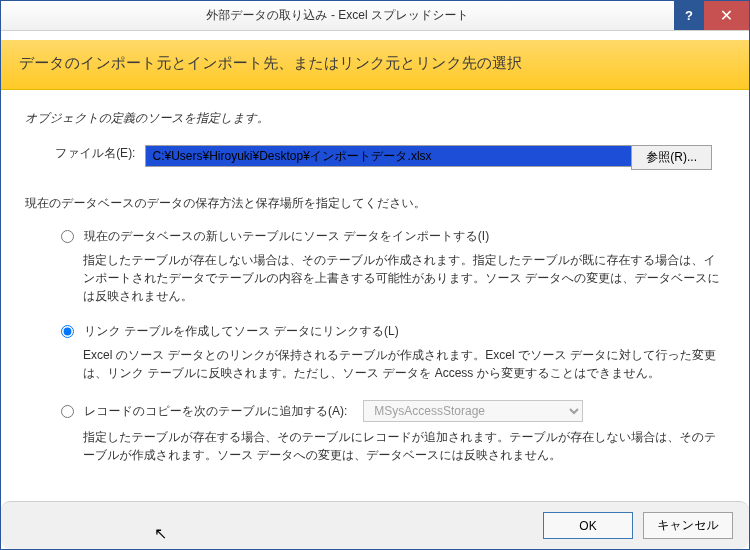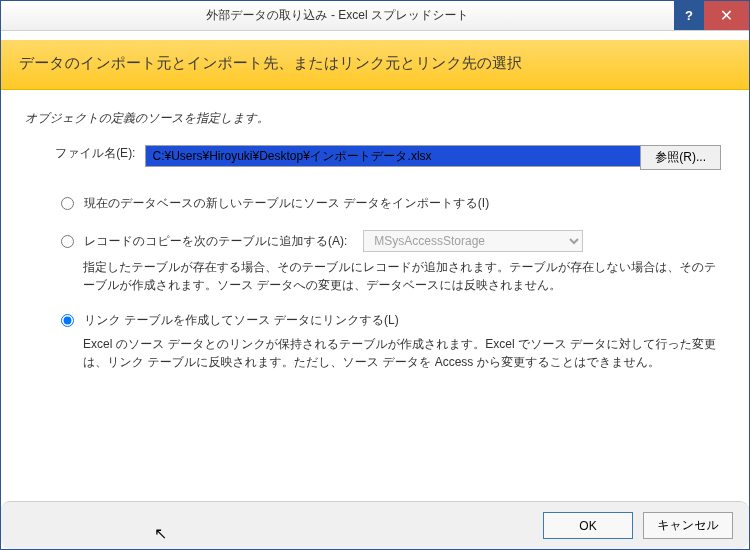--- a/index.html
+++ b/index.html
@@ -10,21 +10,21 @@
 .titlebar-controls { display: flex; height: 100%; }
 .titlebar-btn { width: 45px; height: 100%; display: flex; align-items: center; justify-content: center; font-size: 13px; cursor: pointer; }
 .help-btn { color: #fff; background: #2b5797; width: 30px; font-weight: bold; }
 .close-btn { background: #c75050; color: #fff; font-size: 16px; }
 .header-band { background: linear-gradient(#ffd968, #ffc926); padding: 14px 18px 16px; color: #3b3b3b; font-size: 15px; border-bottom: 1px solid #e0b800; margin-top: 9px; }
 .content { flex: 1; padding: 20px 24px 10px; color: #333; overflow: auto; }
 .instr { margin-bottom: 18px; font-style: italic; }
 .file-row { display: flex; margin-left: 30px; margin-bottom: 28px; }
 .file-label { margin-right: 10px; white-space: nowrap; }
 .file-input { flex: 1; border: 1px solid #a0a0a0; padding: 3px 6px; font-size: 12px; font-family: inherit; background: #1d4ed8; margin-right: 60px; }
-.browse-btn { padding: 3px 14px; border: 1px solid #a0a0a0; background: #f0f0f0; font-size: 12px; font-family: inherit; cursor: pointer; position: absolute; right: 28px; }
+.browse-btn { padding: 3px 14px; border: 1px solid #a0a0a0; background: #f0f0f0; font-size: 12px; font-family: inherit; cursor: pointer; position: absolute; right: 37px; }
 .subinstr { margin-bottom: 16px; }
 .options { margin-left: 36px; }
 .opt { margin-bottom: 18px; }
 .opt-head { display: flex; align-items: center; margin-bottom: 6px; }
 .opt-head input[type=radio] { margin-right: 10px; }
 .opt-title { font-weight: normal; }
 .opt-combo { margin-left: 16px; border: 1px solid #b0b0b0; padding: 2px 6px; font-size: 12px; font-family: inherit; width: 220px; background: #f4f4f4; color: #777; }
 .opt-desc { margin-left: 22px; line-height: 1.5; color: #333; }
 .footer { border-top: 1px solid #d0d0d0; background: #f0f0f0; padding: 10px 16px; display: flex; justify-content: flex-end; gap: 10px; border-radius: 9px; }
 .footer button { padding: 4px 0; width: 90px; border: 1px solid #a0a0a0; background: #f8f8f8; font-size: 12px; font-family: inherit; cursor: pointer; }
@@ -49,47 +49,49 @@
 
   <div class="content" style="position:relative;">
     <div class="instr">オブジェクトの定義のソースを指定します。</div>
 
     <div class="file-row">
       <span class="file-label">ファイル名(E):</span>
       <input class="file-input" type="text" value="C:¥Users¥Hiroyuki¥Desktop¥インポートデータ.xlsx" style="">
       <button class="browse-btn">参照(R)...</button>
     </div>
 
+    <div class="subinstr">現在のデータベースのデータの保存方法と保存場所を指定してください。</div>
 
     <div class="options">
 
       <div class="opt">
         <div class="opt-head">
           <input type="radio" name="impopt" style="">
           <span class="opt-title">現在のデータベースの新しいテーブルにソース データをインポートする(I)</span>
         </div>
+        <div class="opt-desc">指定したテーブルが存在しない場合は、そのテーブルが作成されます。指定したテーブルが既に存在する場合は、インポートされたデータでテーブルの内容を上書きする可能性があります。ソース データへの変更は、データベースには反映されません。</div>
+      </div>
+
+      <div class="opt">
+        <div class="opt-head">
+          <input type="radio" name="impopt" checked="" style="">
+          <span class="opt-title">リンク テーブルを作成してソース データにリンクする(L)</span>
+        </div>
+        <div class="opt-desc">Excel のソース データとのリンクが保持されるテーブルが作成されます。Excel でソース データに対して行った変更は、リンク テーブルに反映されます。ただし、ソース データを Access から変更することはできません。</div>
       </div>
 
       <div class="opt">
         <div class="opt-head">
           <input type="radio" name="impopt" style="">
           <span class="opt-title">レコードのコピーを次のテーブルに追加する(A):</span>
           <select class="opt-combo" disabled="">
             <option>MSysAccessStorage</option>
           </select>
         </div>
         <div class="opt-desc">指定したテーブルが存在する場合、そのテーブルにレコードが追加されます。テーブルが存在しない場合は、そのテーブルが作成されます。ソース データへの変更は、データベースには反映されません。</div>
-      </div>
-
-      <div class="opt">
-        <div class="opt-head">
-          <input type="radio" name="impopt" checked="" style="">
-          <span class="opt-title">リンク テーブルを作成してソース データにリンクする(L)</span>
-        </div>
-        <div class="opt-desc">Excel のソース データとのリンクが保持されるテーブルが作成されます。Excel でソース データに対して行った変更は、リンク テーブルに反映されます。ただし、ソース データを Access から変更することはできません。</div>
       </div>
 
     </div>
   </div>
 
   <div class="footer">
     <button class="primary">OK</button>
     <button>キャンセル</button>
   </div>
 </div>

